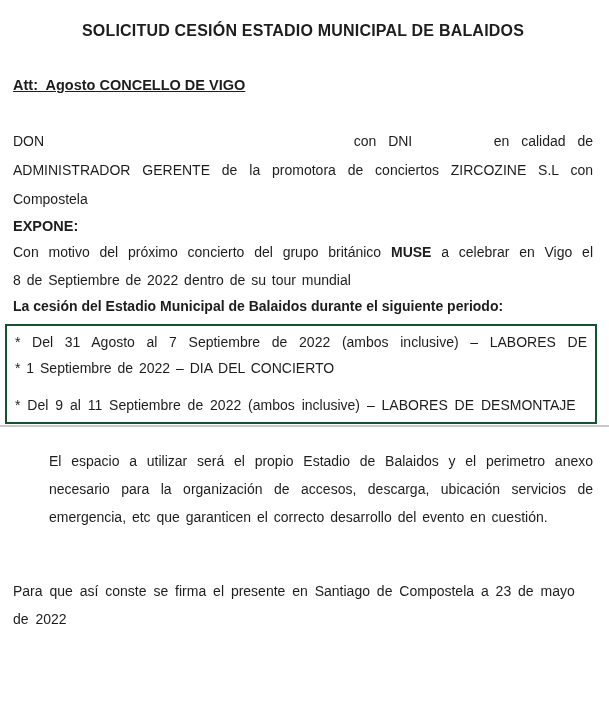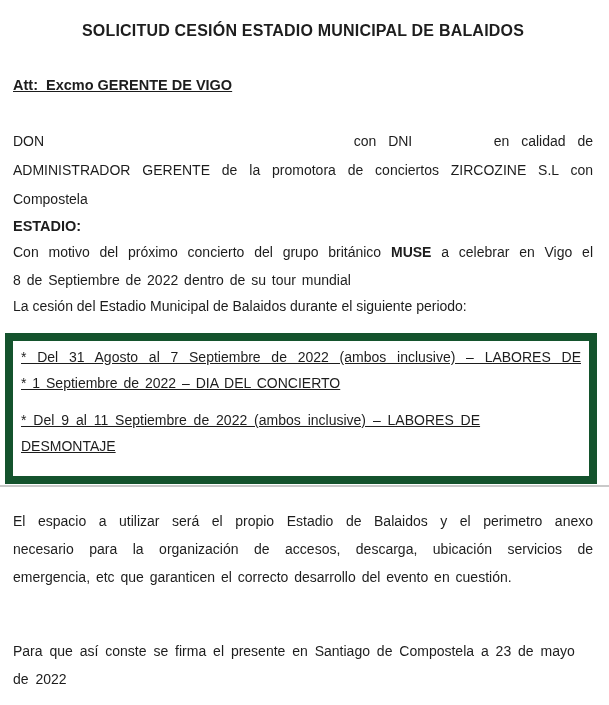--- a/index.html
+++ b/index.html
@@ -58,67 +58,67 @@
     text-align-last: justify;
   }
   .heading {
     font-weight: bold;
     font-size: 14.5px;
     line-height: 24px;
   }
   .expone-p .line { line-height: 28px; }
   .solicita-intro {
     line-height: 25px;
-    margin-bottom: 14px;
+    margin-bottom: 5px;
+    font-weight: bold;
   }
   .period-box {
-    border: 8px solid #14532d;
+    border: 2px solid #14532d;
     margin: 0 -4px 0 -8px;
-    padding: 3px 8px 17px 8px;
-    text-decoration: underline;
+    padding: 3px 8px 4px 8px;
   }
   .period-box .line { line-height: 26px; }
   .faint-rule {
     border: 0;
     border-top: 2px solid #c9c9c9;
     margin: 1px -16px 0 -13px;
   }
   .space-p {
     margin-top: 20px;
   }
-  .space-p .line { line-height: 28px; }
+  .space-p .line { line-height: 28px; margin-left: 36px; }
   .closing-p {
     margin-top: 46px;
   }
   .closing-p .line { line-height: 28px; word-spacing: 3px; }
   .bold { font-weight: bold; }
   .ws3 { word-spacing: 3px; margin-top: 11px; }
 </style>
 </head>
 <body>
 
 <div class="page">
 
   <h1 class="doc-title">SOLICITUD CESIÓN ESTADIO MUNICIPAL DE BALAIDOS</h1>
 
-  <div class="att-line">Att:  Excmo GERENTE DE VIGO</div>
+  <div class="att-line">Att:  Agosto CONCELLO DE VIGO</div>
 
   <div class="intro-p">
     <div class="line flexline">
       <span>DON</span>
       <span class="spacer grow-38"></span>
       <span class="wide-words">con DNI</span>
       <span class="spacer grow-10"></span>
       <span class="wide-words">en calidad de</span>
     </div>
     <div class="line jline">ADMINISTRADOR GERENTE de la promotora de conciertos ZIRCOZINE S.L con</div>
     <div class="line">Compostela</div>
   </div>
 
-  <div class="heading">ESTADIO:</div>
+  <div class="heading">EXPONE:</div>
 
   <div class="expone-p">
     <div class="line jline">
       <span>Con motivo del próximo concierto del grupo británico</span>
       <span class="bold">MUSE</span>
       <span>a celebrar en Vigo el</span>
     </div>
     <div class="line">8 de Septiembre de 2022 dentro de su tour mundial</div>
   </div>
 

